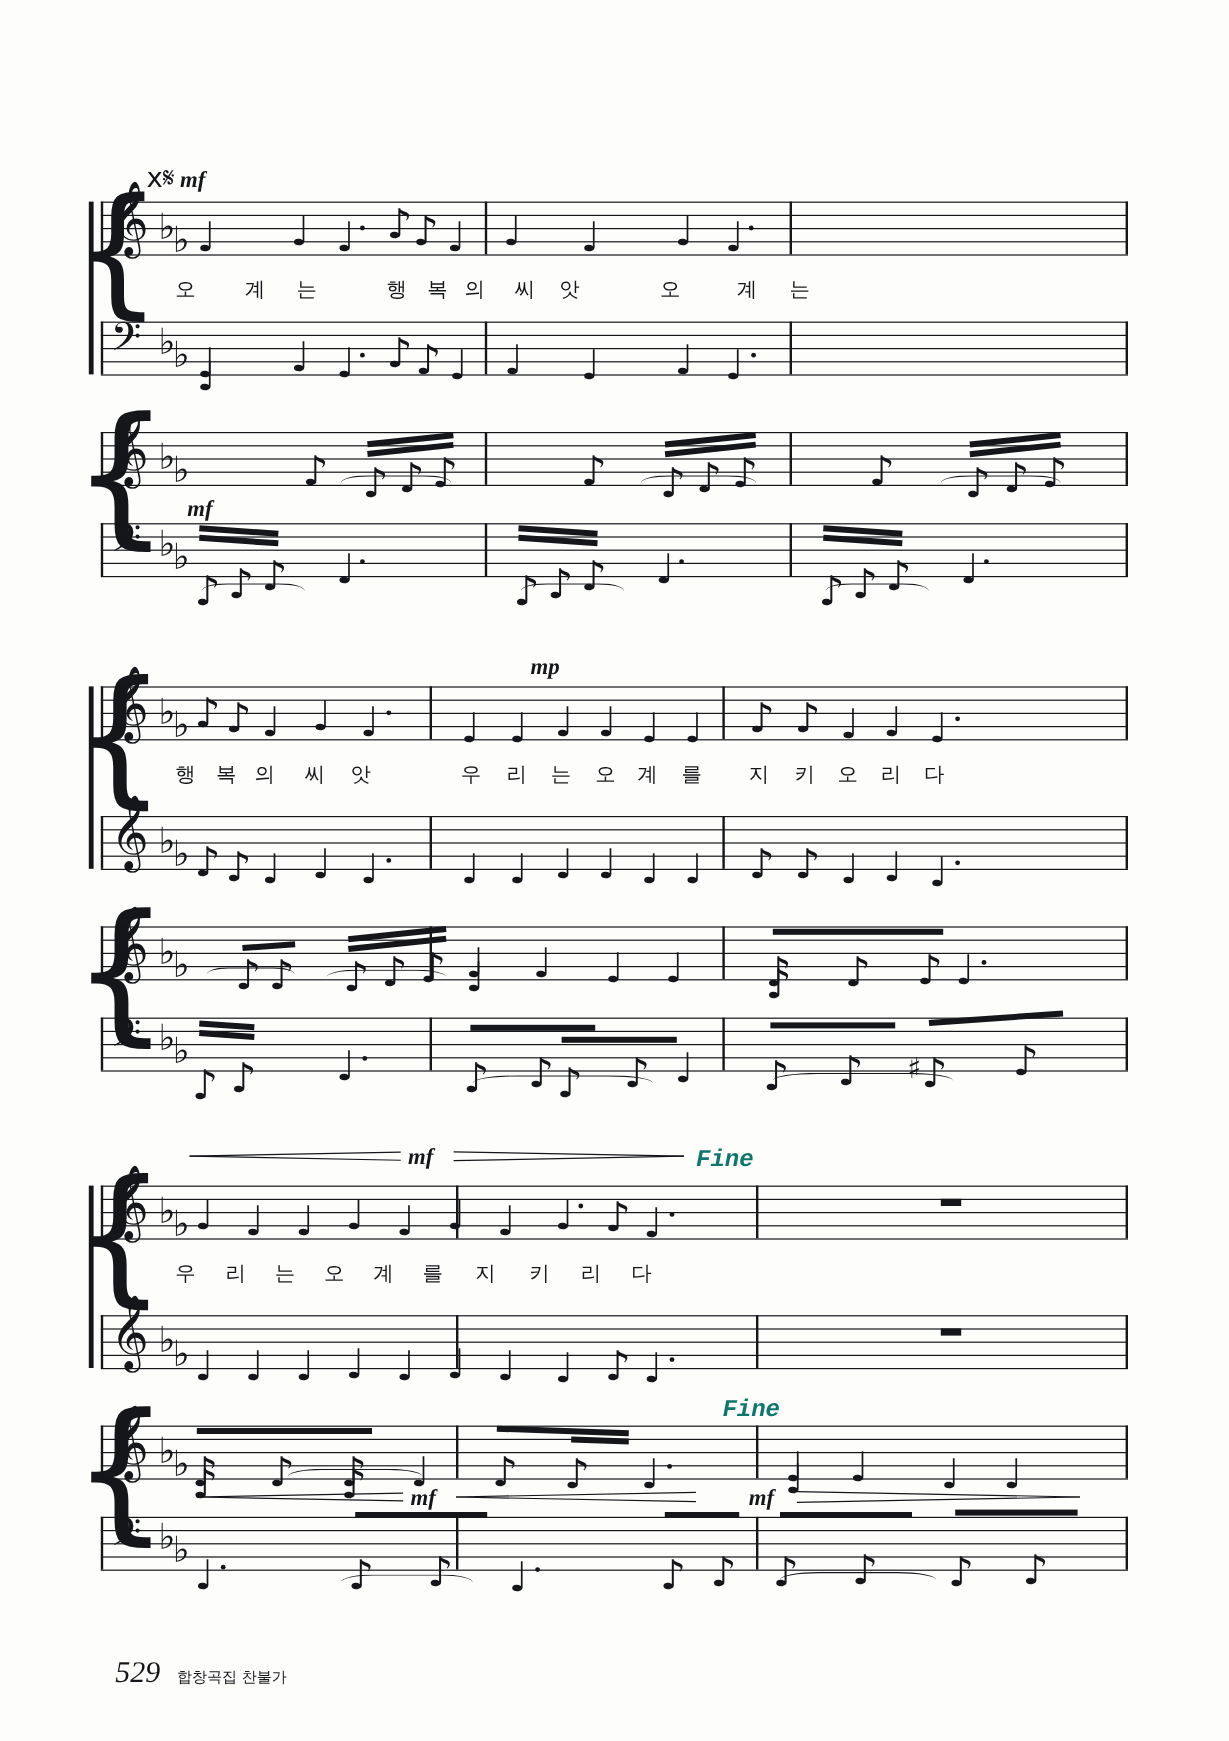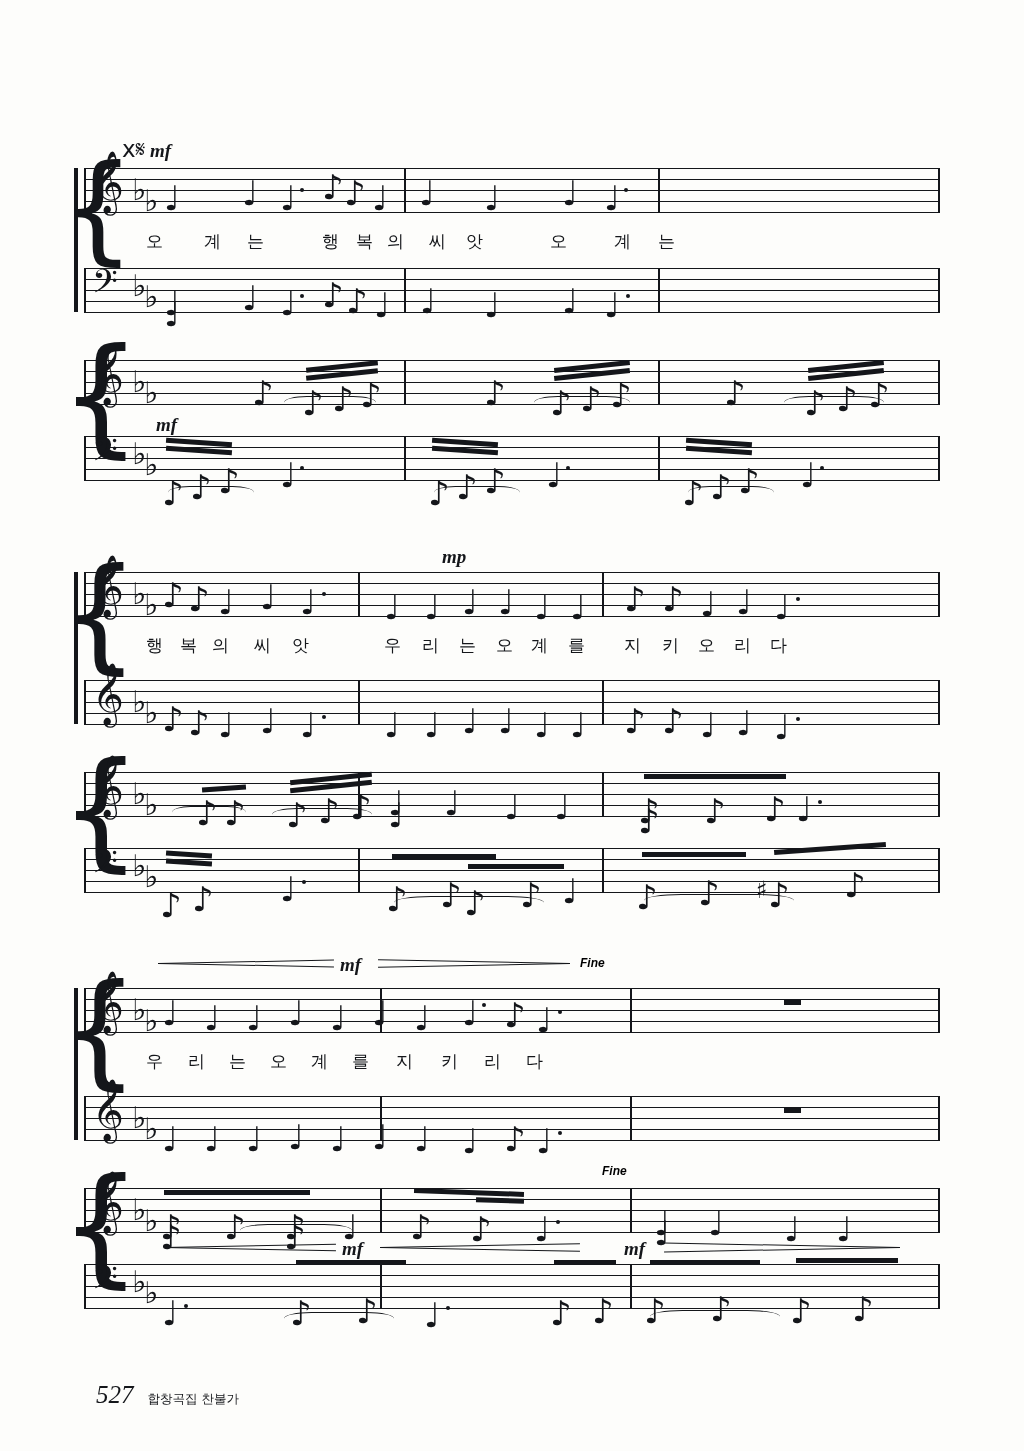--- a/index.html
+++ b/index.html
@@ -128,25 +128,25 @@
   .dyn {
     position: absolute;
     font-family: "Liberation Serif", serif;
     font-style: italic;
     font-weight: 700;
     font-size: 19px;
     color: #14161a;
   }
   .term {
     position: absolute;
-    font-family: Liberation Sans, sans-serif;
+    font-family: Liberation Mono, monospace;
     font-style: italic;
     font-weight: 700;
-    font-size: 12px;
-    color: #000000;
+    font-size: 20px;
+    color: #0f766e;
   }
   .lyric {
     position: absolute;
     font-family: "DejaVu Sans", sans-serif;
     font-size: 17px;
     color: #14161a;
     white-space: nowrap;
   }
   .rest-whole {
     position: absolute;
@@ -714,17 +714,17 @@
         <div class="hairpin cresc" style="left:80px;top:-22px;width:172px;"></div>
         <span class="dyn" style="left:258px;top:-26px;">mf</span>
         <div class="hairpin cresc" style="left:296px;top:-22px;width:200px;"></div>
         <span class="dyn" style="left:540px;top:-26px;">mf</span>
         <div class="hairpin dim" style="left:580px;top:-22px;width:236px;"></div>
       </div>
     </div>
   </div>
 
   <div class="footer">
-    <span class="pageno">527</span>
+    <span class="pageno">529</span>
     <span class="booktitle">합창곡집 찬불가</span>
   </div>
 
 </div>
 
 </body></html>

